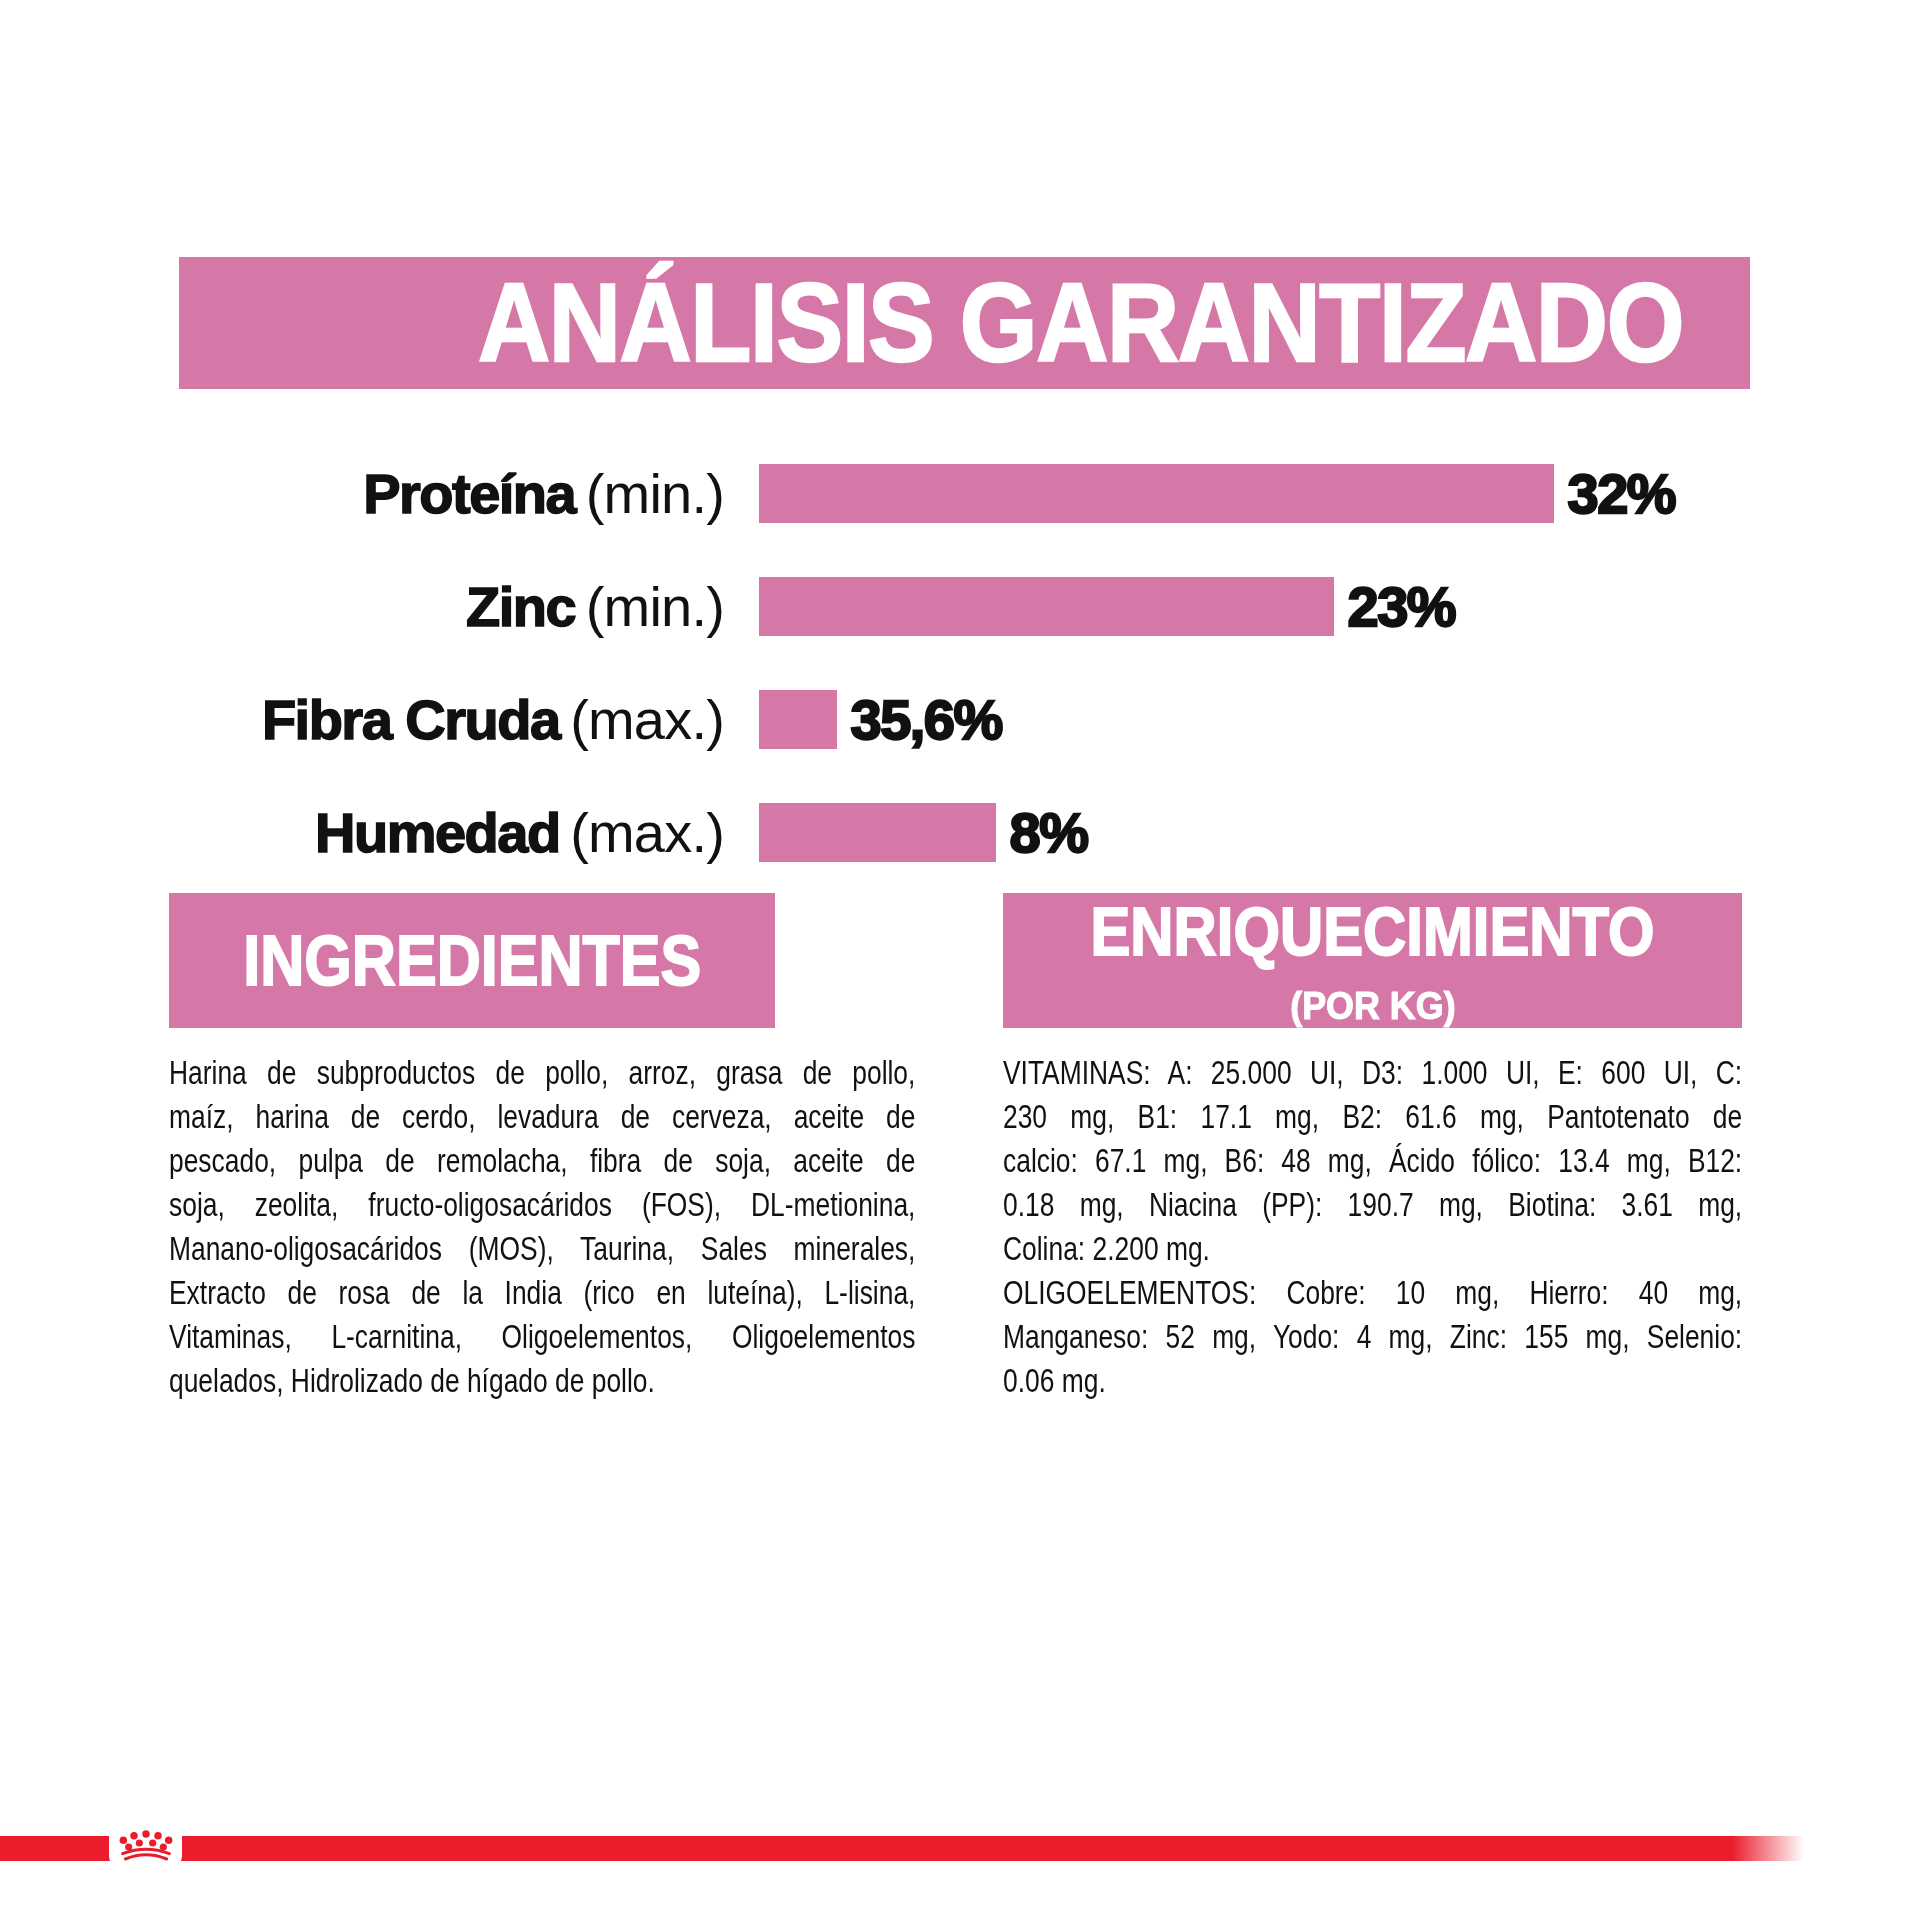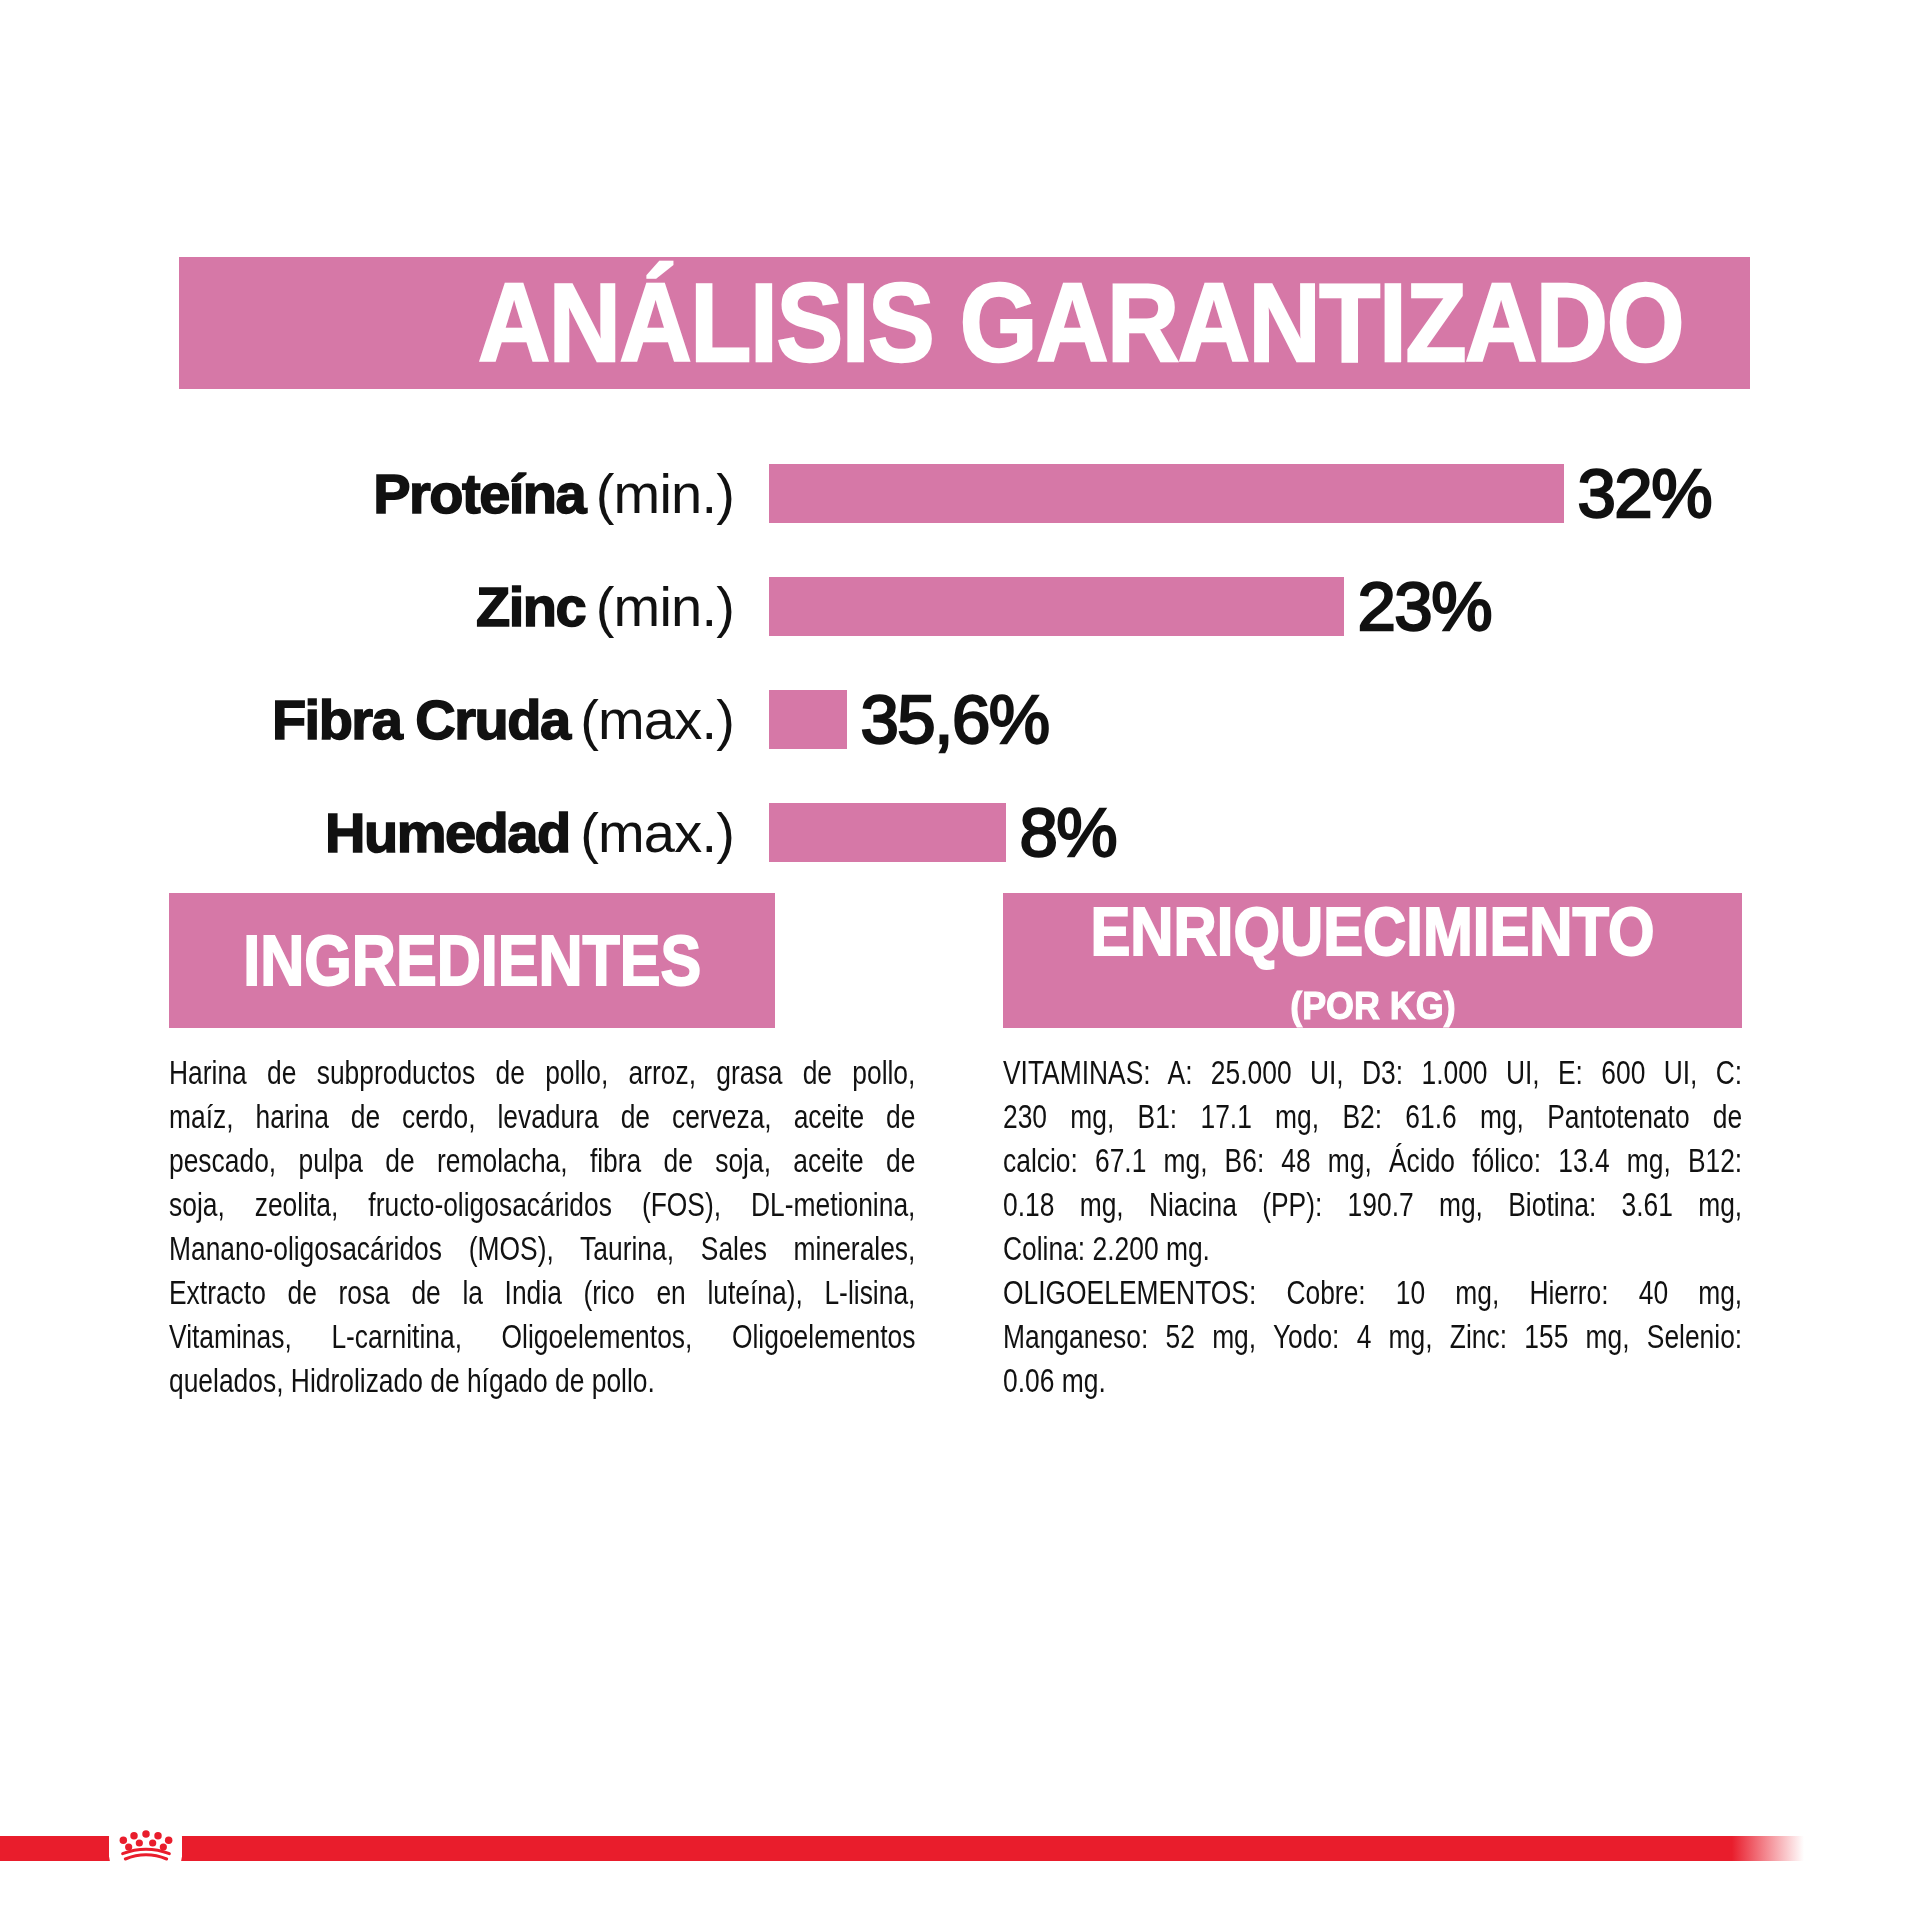--- a/index.html
+++ b/index.html
@@ -22,28 +22,28 @@
   .enr-banner{left:1003px;top:893px;width:739px;height:135px;flex-direction:column;gap:15px;}
   .enr-banner .btext{
     font-size:68px;font-weight:700;color:#fff;-webkit-text-stroke:1.9px #fff;
     display:inline-block;transform:scaleX(.88);white-space:nowrap;line-height:1;
   }
   .enr-banner .bsub{
     font-size:39px;font-weight:700;color:#fff;-webkit-text-stroke:1.1px #fff;
     line-height:1;margin-top:6px;display:inline-block;transform:scaleX(.92);
   }
   
-  .chart{position:absolute;left:181px;top:437px;width:1572px;}
+  .chart{position:absolute;left:171px;top:437px;width:1572px;}
   .chart-row{display:flex;align-items:center;height:113px;}
   .row-label{width:553px;flex:0 0 553px;text-align:right;white-space:nowrap;font-size:56px;}
   .nname{font-weight:700;letter-spacing:-1.5px;-webkit-text-stroke:1.5px var(--ink);}
   .nqual{font-weight:400;margin-left:10.5px;letter-spacing:-0.8px;}
   .bar-zone{display:flex;align-items:center;margin-left:35px;flex:1;}
   .bar{height:59px;background:var(--pink);flex:0 0 auto;}
-  .val{margin-left:13.5px;font-size:69px;font-weight:400;letter-spacing:-1.5px;
+  .val{margin-left:13.5px;font-size:56px;font-weight:700;letter-spacing:-1.5px;
        -webkit-text-stroke:2.3px var(--ink);white-space:nowrap;text-align:center;}
   
   .col-text{position:absolute;top:1051px;font-size:33px;line-height:44px;
             transform:scaleX(.8);transform-origin:0 0;color:var(--ink);}
   .col-ing{left:169px;width:933px;}
   .col-enr{left:1003px;width:924px;}
   .jline{text-align:justify;text-align-last:justify;white-space:normal;}
   .jline.flush{text-align-last:left;}
   
   .stripe{position:absolute;left:0;top:1836px;width:1804px;height:25px;

